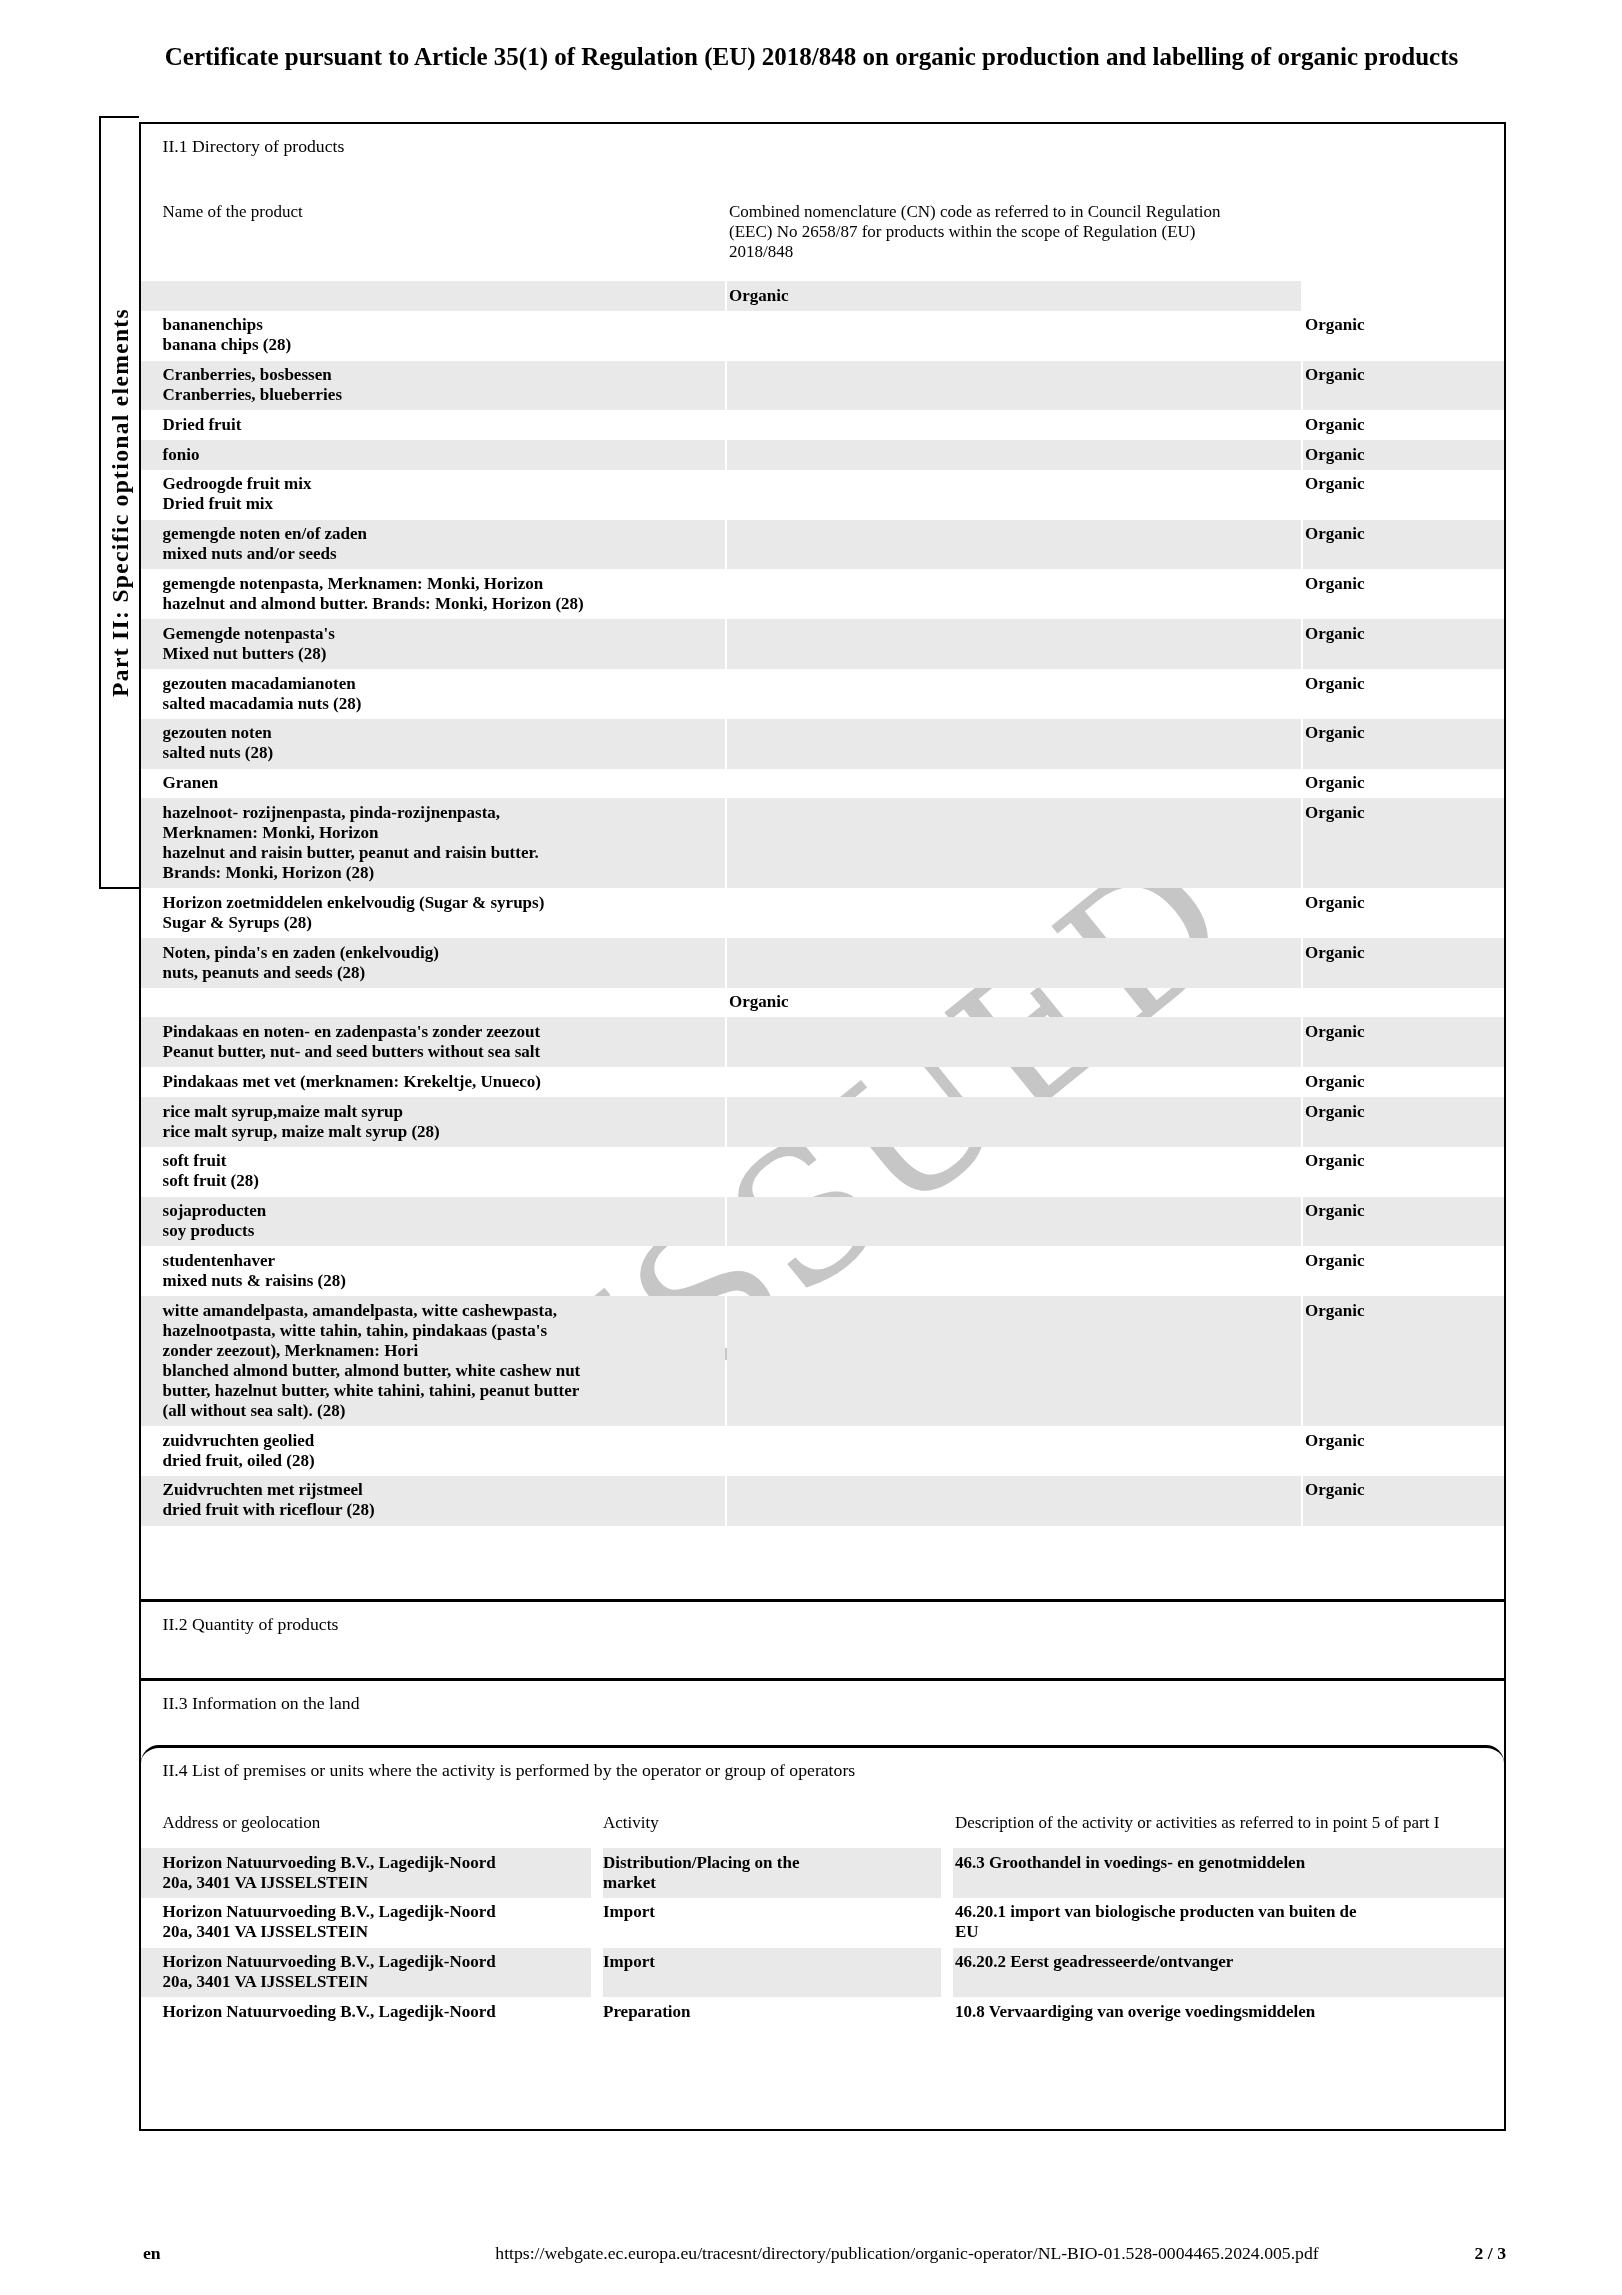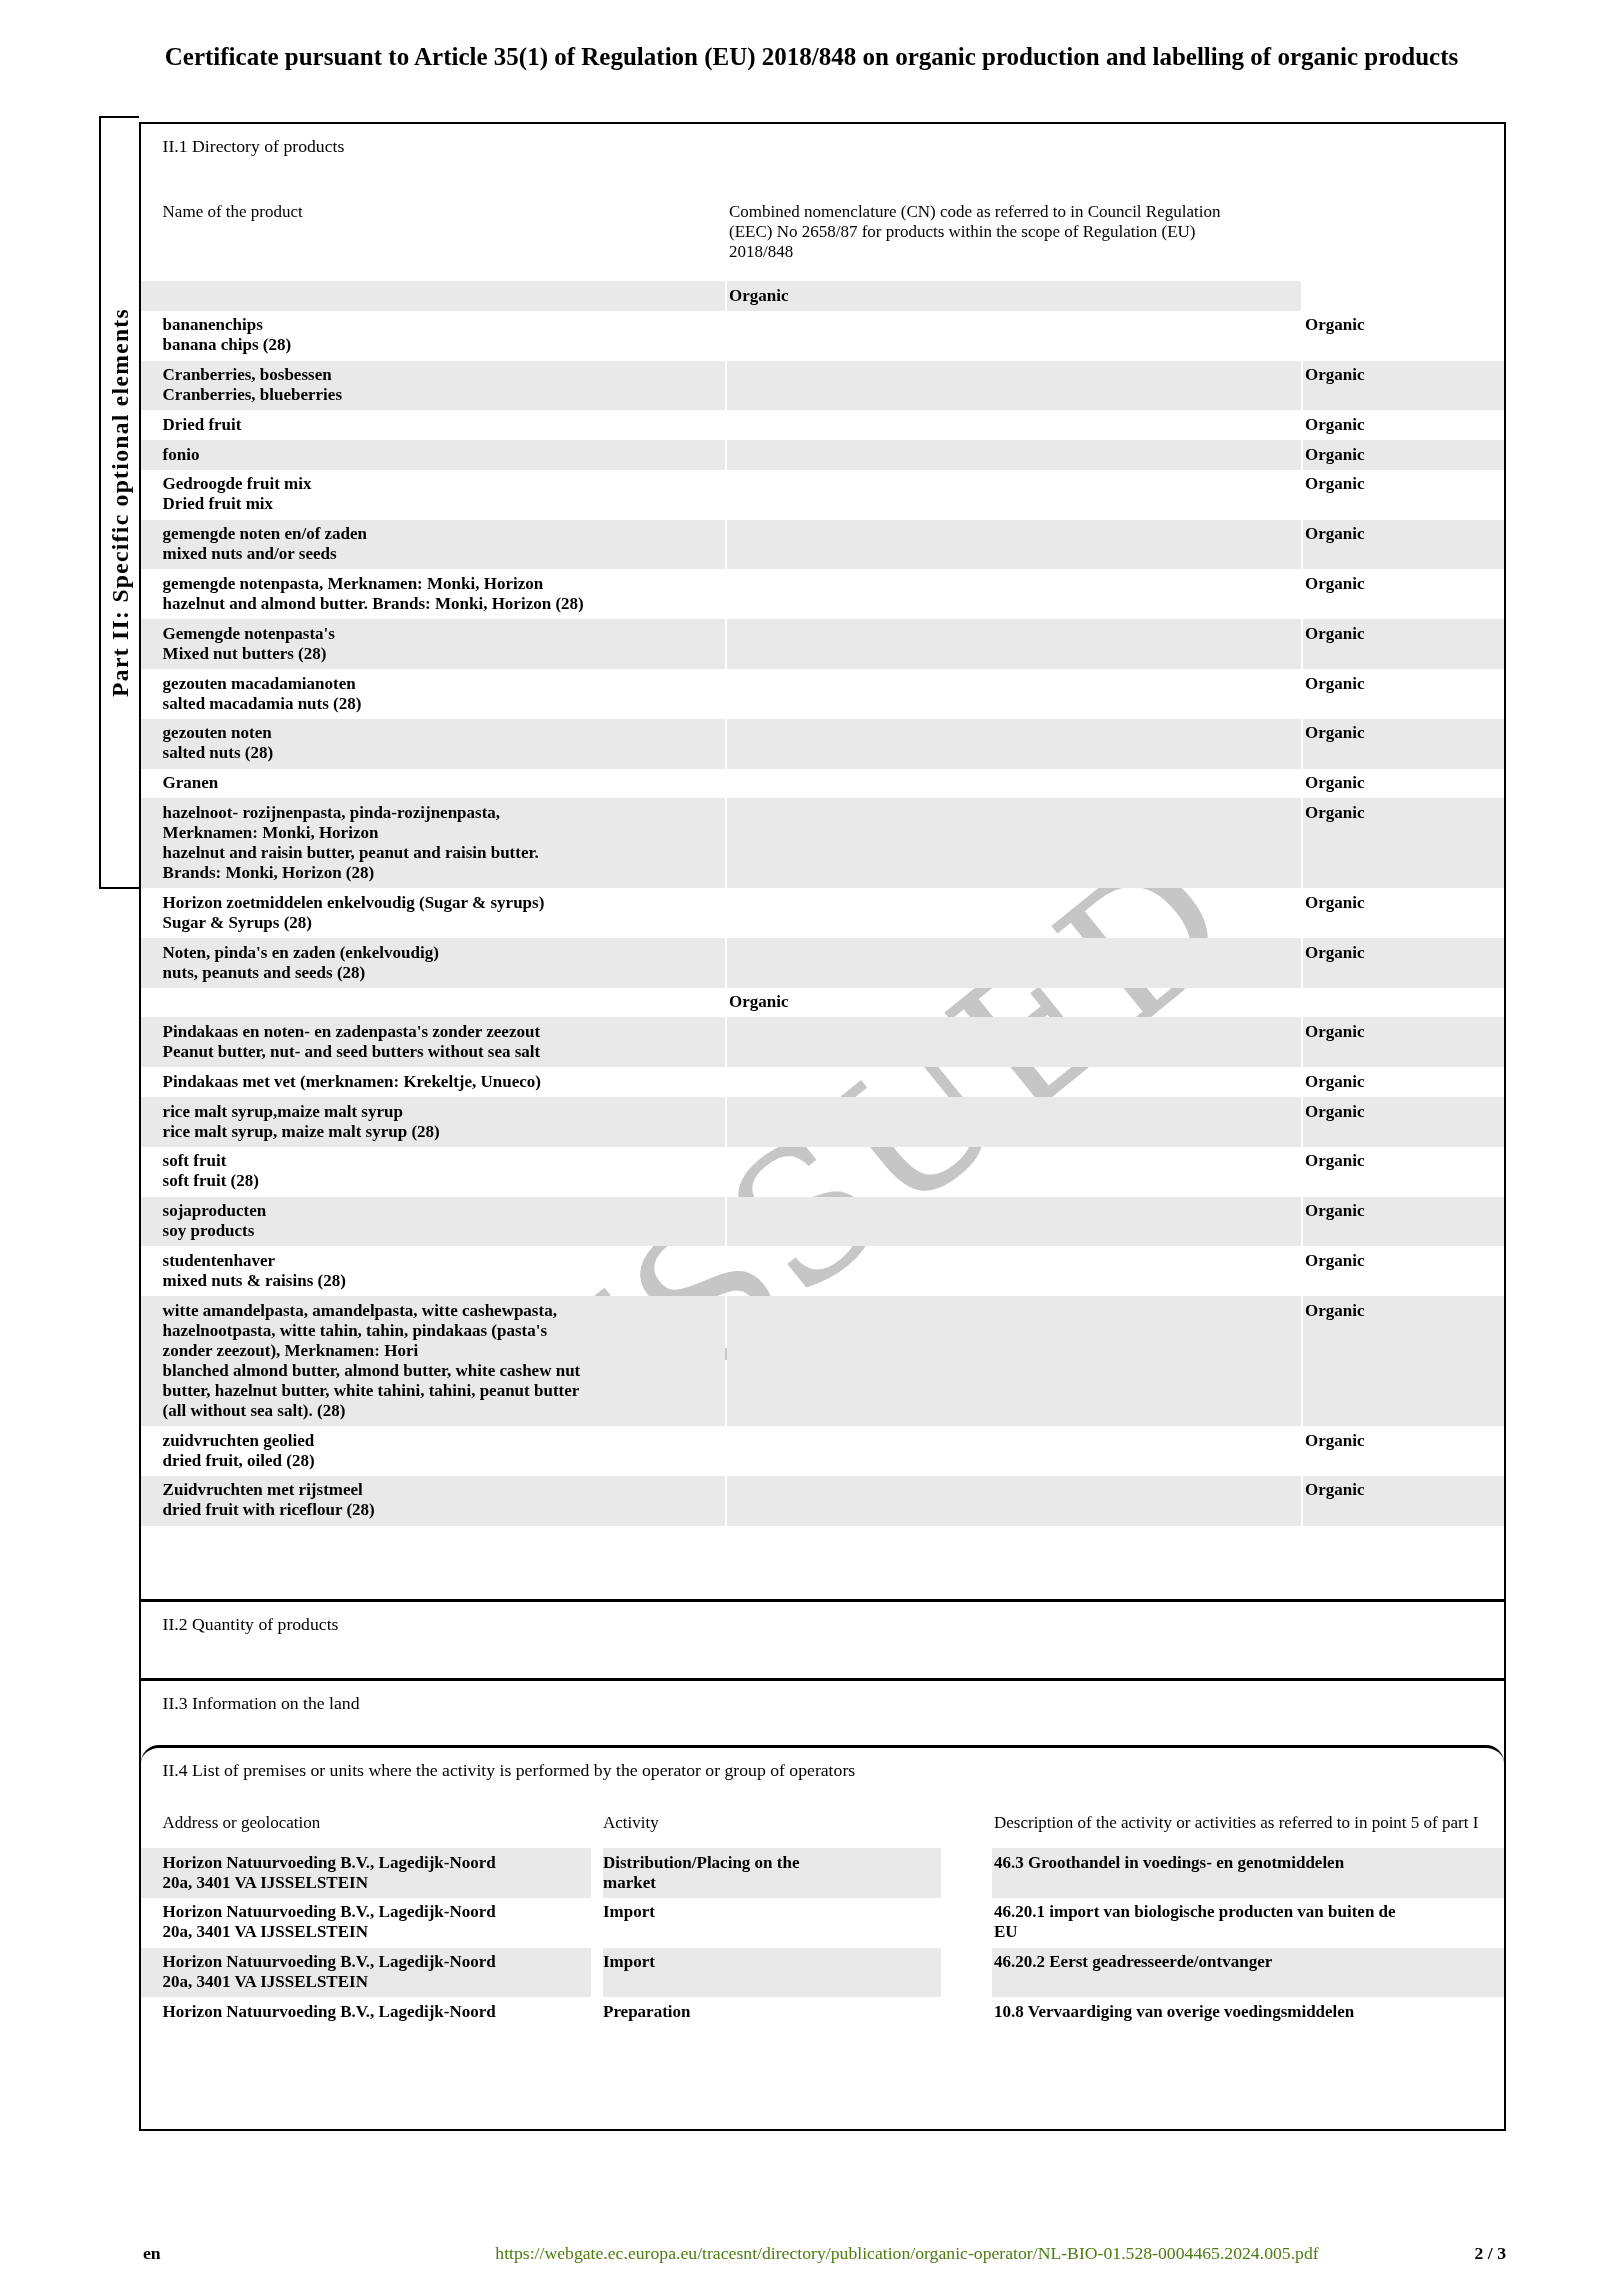--- a/index.html
+++ b/index.html
@@ -49,42 +49,42 @@
 
   
   .t1 { display:grid; grid-template-columns:584px 574px 1fr; column-gap:2px; }
   .t1 .c1 { padding-left:21.6px; }
   .t1 .c2 { padding-left:2px; }
   .t1 .c3 { padding-left:2px; }
   
   .t4 { display:grid; grid-template-columns:450px 338px 1fr; column-gap:6.5px;gap:12px; }
   .t4 .c1 { padding-left:21.6px; }
   .t4 .c2 { padding-left:0; }
-  .t4 .c3 { padding-left:2px; padding-right:4px;margin-left:39px; }
+  .t4 .c3 { padding-left:2px; padding-right:4px; }
 
   .thead { font-size:17px; line-height:20px; font-weight:normal; }
   .thead1 { margin-top:44px; }
   .thead1 .c2 { max-width:523px; }
   .thead4 { margin-top:31px; }
   .tbody1 { margin-top:19px; }
   .tbody4 { margin-top:15px; }
   .row .cell {
     font-size:17px; line-height:20px; font-weight:bold;
     padding-top:4.6px; padding-bottom:5.2px;
     white-space:pre-line;
   }
   .row.shaded .cell { background:#e9e9e9; }
 
   .footer {
     position:absolute; left:143px; right:116px; top:2243px;
     display:flex; align-items:baseline; font-size:17.7px; line-height:21.6px;
     z-index:2;
   }
   .f-lang { width:216px; font-weight:bold; }
-  .f-url { flex:1 1 auto; text-align:center; color:#4d7c0f; text-decoration:none; }
+  .f-url { flex:1 1 auto; text-align:center; color:#000000; text-decoration:none; }
   .f-page { font-weight:bold; margin-left:19.6px; white-space:nowrap; }
 </style>
 </head>
 <body>
 
 <div class="page">
 
   <div class="title">Certificate pursuant to Article 35(1) of Regulation (EU) 2018/848 on organic production and labelling of organic products</div>
 
   <div class="watermark">ISSUED</div>

